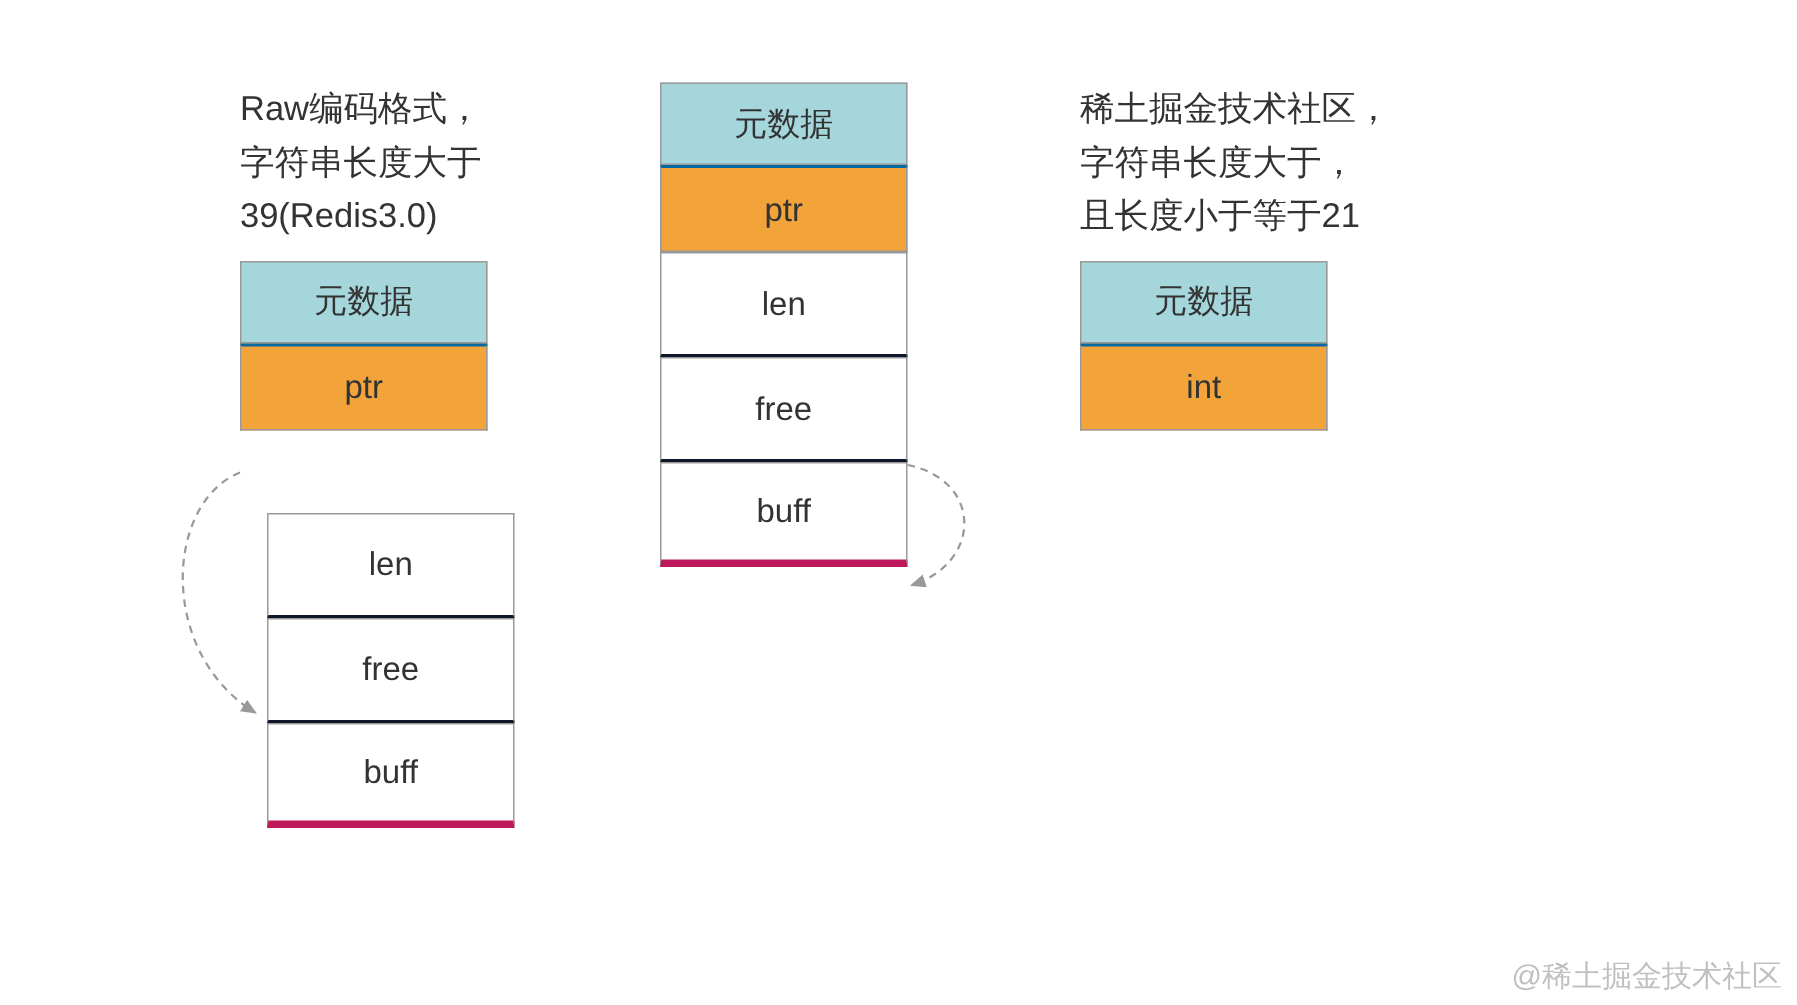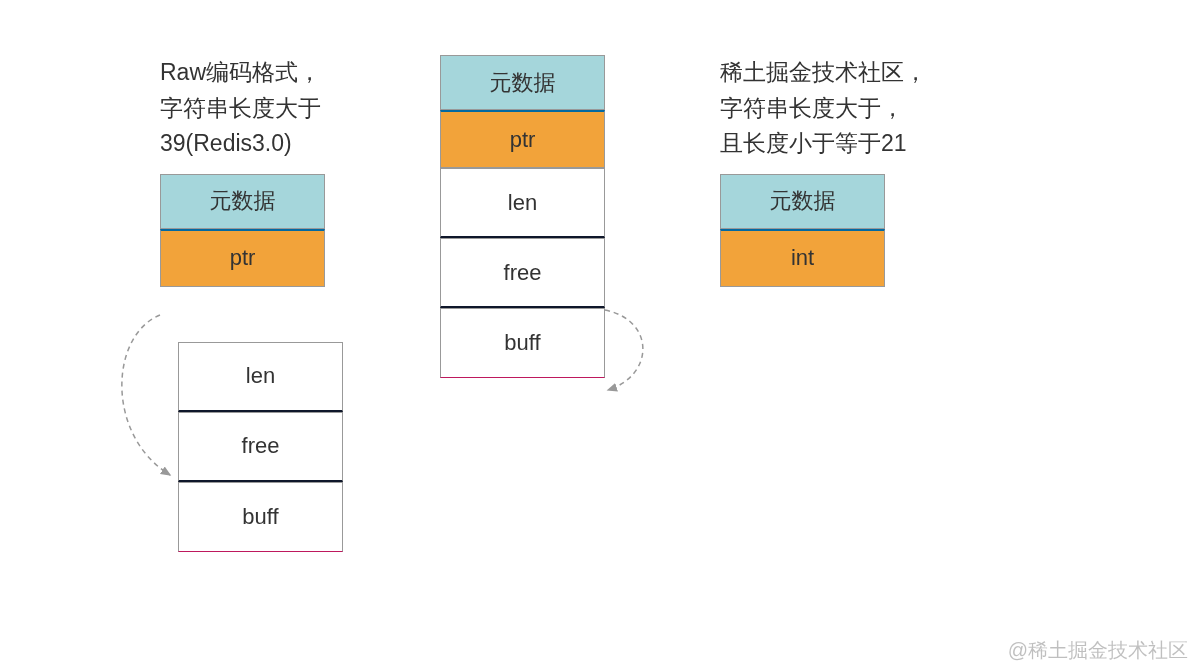--- a/index.html
+++ b/index.html
@@ -50,21 +50,21 @@
   .box.ptr {
     background: #f2a33a;
     height: 58px;
     border-top: 2px solid #0369a1;
   }
   .box.cell {
     background: #ffffff;
     height: 70px;
     border-bottom: 2px solid #0f172a;
   }
-  .box.cell.last { border-bottom: 1px solid #be185d; }
+  .box.cell.last { border-bottom: 5px solid #be185d; }
   .stack { position: relative; display: flex; flex-direction: column; }
   .gap { height: 55px; }
   .stack-offset { margin-left: 18px; }
   .arrow-svg { position: absolute; pointer-events: none; }
   .watermark {
     position: absolute;
     right: 10px;
     bottom: 6px;
     font-size: 20px;
     color: rgba(0,0,0,0.25);

